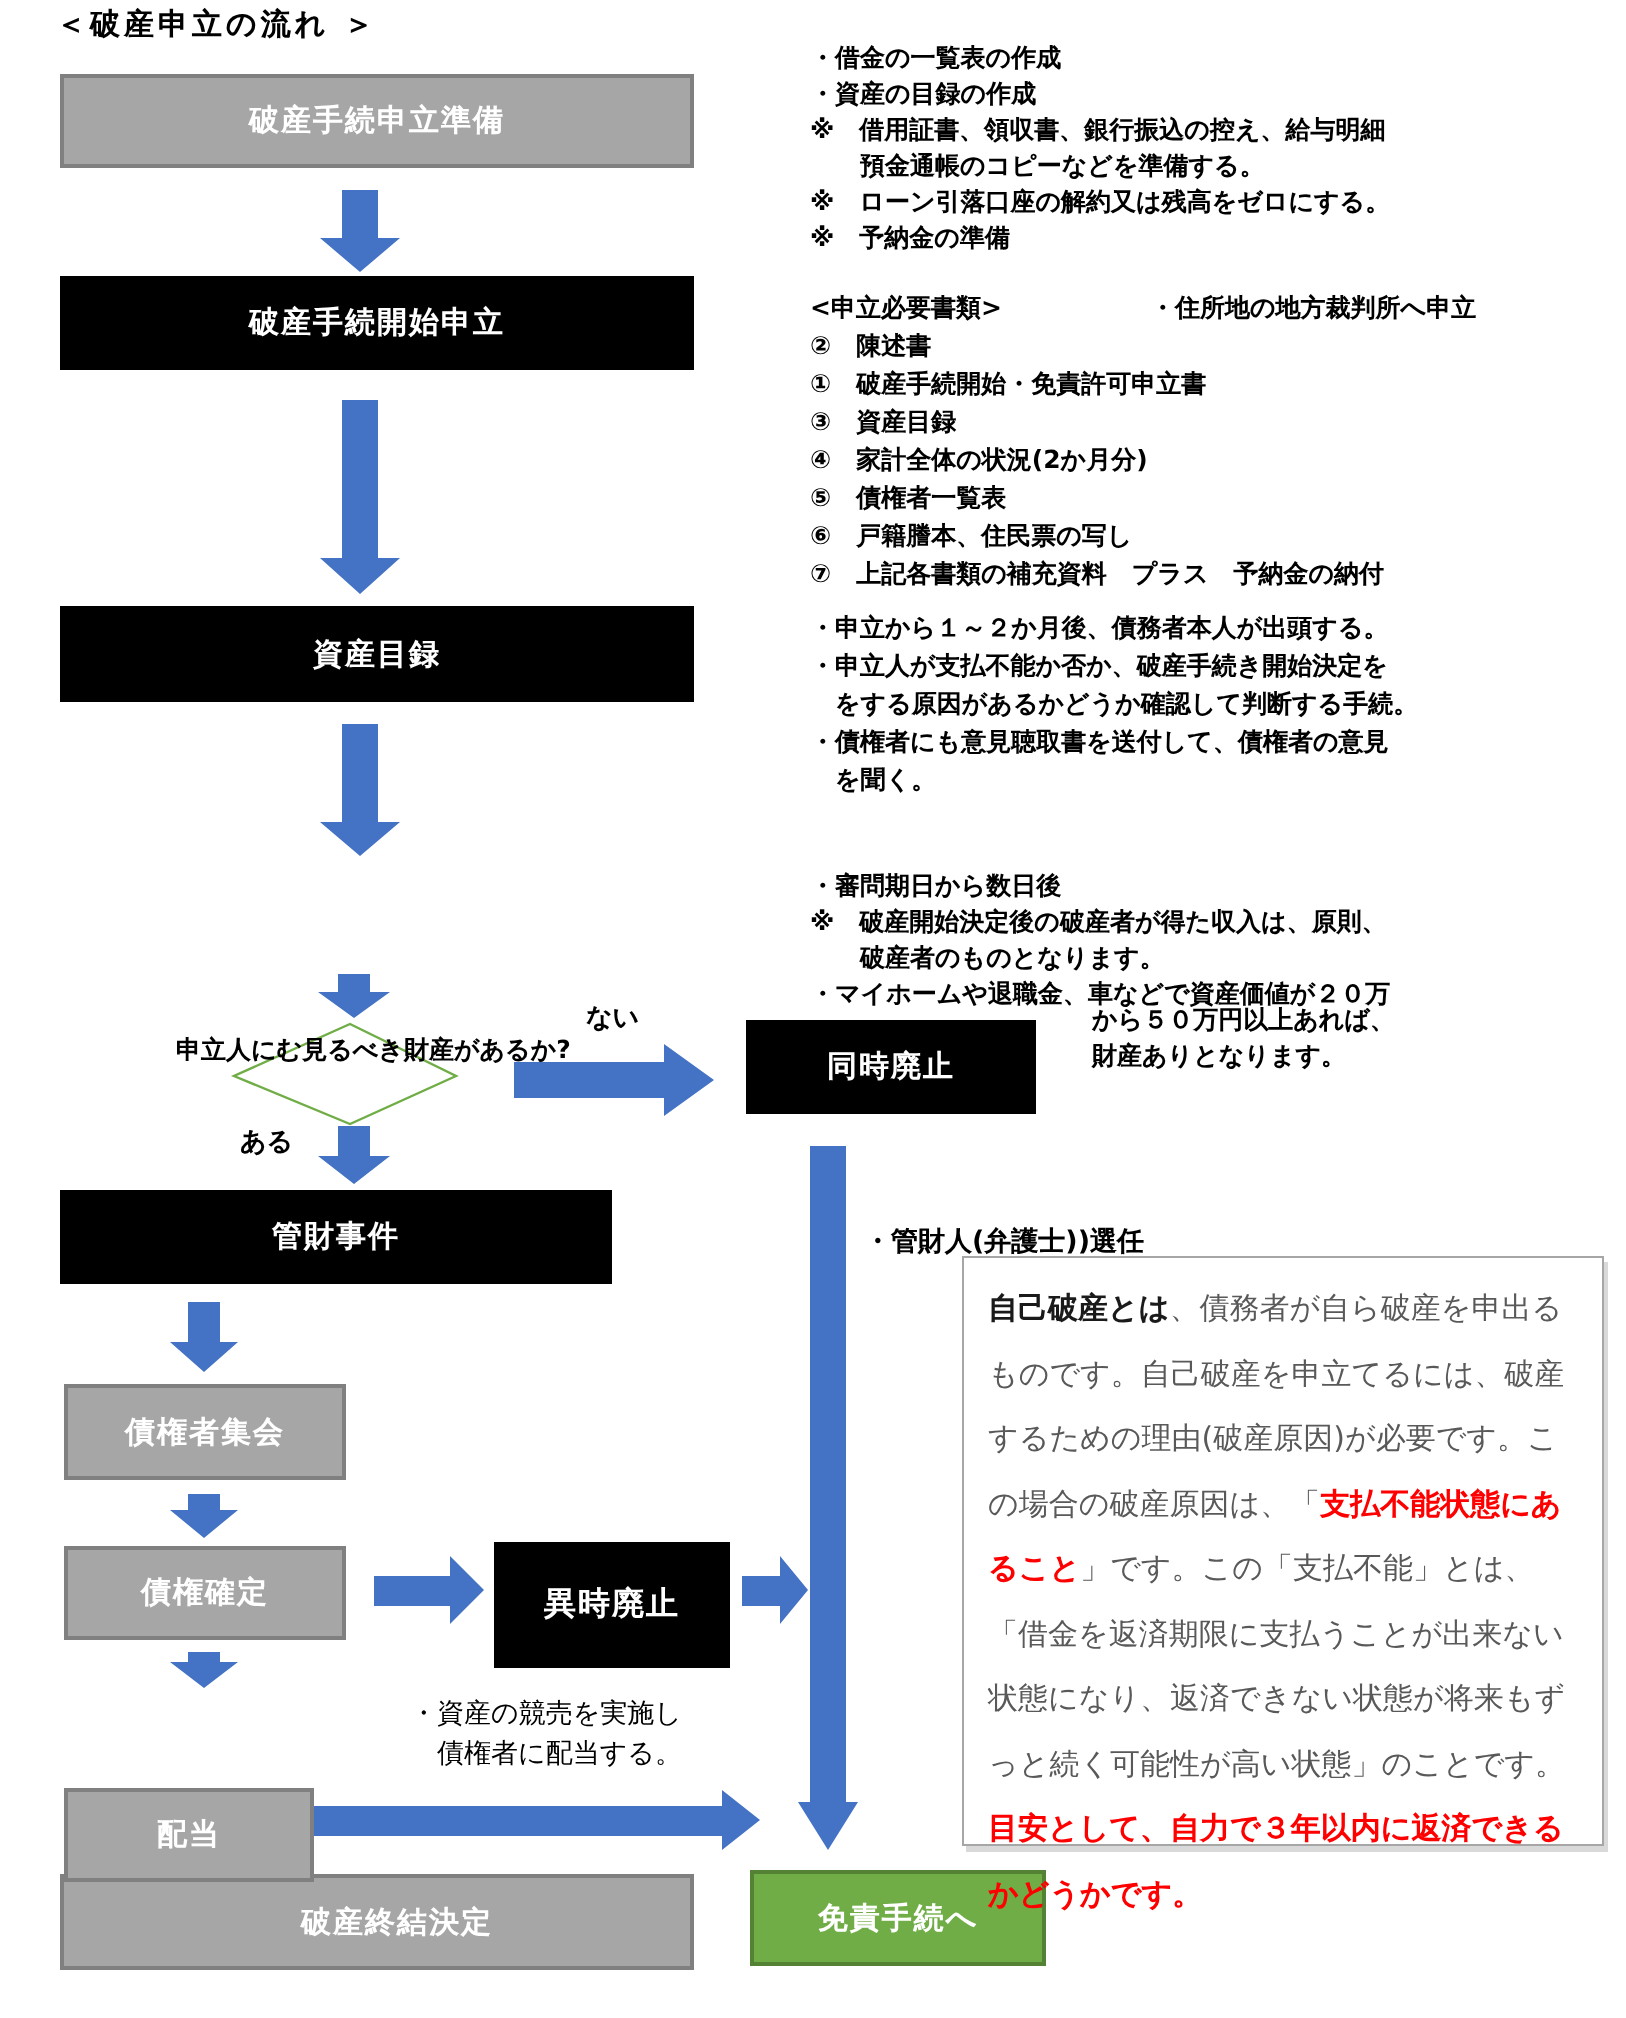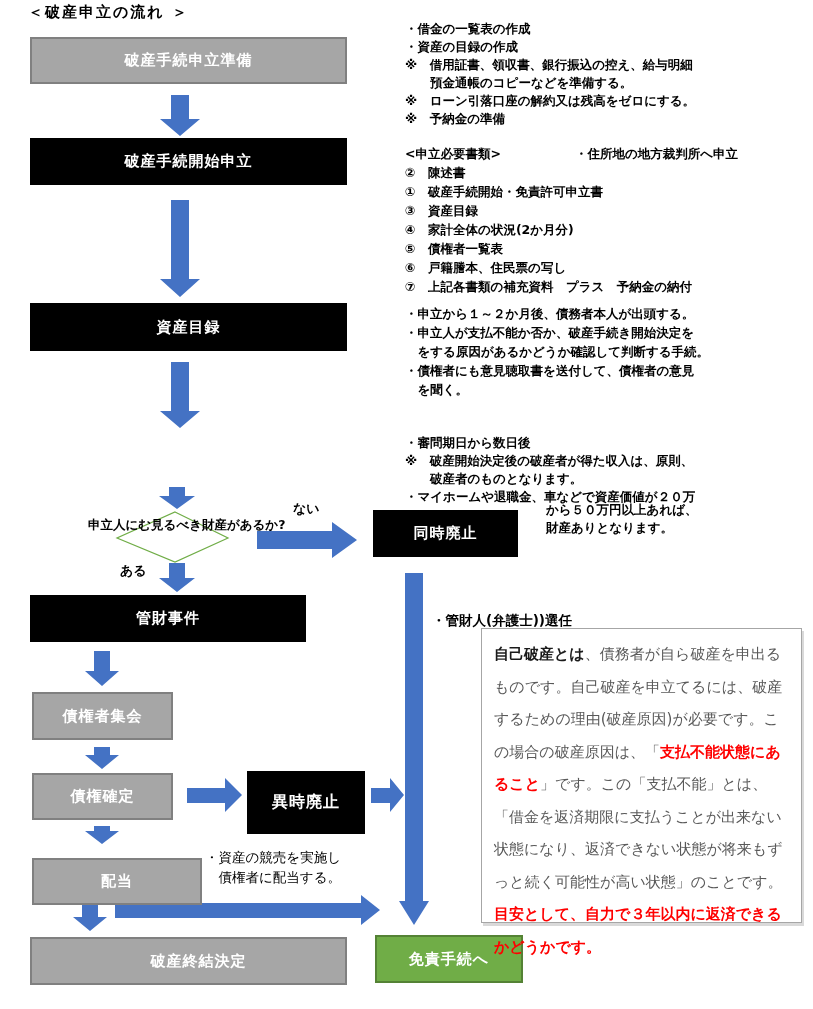--- a/index.html
+++ b/index.html
@@ -20,21 +20,21 @@
   .box.green{background:var(--green-box);border:2px solid var(--green-box-border);}
 
   #box-prep{left:30px;top:37px;width:317px;height:47px;}
   #box-filing{left:30px;top:138px;width:317px;height:47px;}
   #box-hearing{left:30px;top:303px;width:317px;height:48px;}
   #box-decision{left:30px;top:433px;width:317px;height:48px;}
   #box-kanzai{left:30px;top:595px;width:276px;height:47px;}
   #box-final{left:30px;top:937px;width:317px;height:48px;padding-left:20px;}
   #box-creditors{left:32px;top:692px;width:141px;height:48px;}
   #box-claim{left:32px;top:773px;width:141px;height:47px;}
-  #box-dividend{left:32px;top:858px;width:170px;height:47px;}
+  #box-dividend{left:32px;top:894px;width:125px;height:47px;}
   #box-doji{left:373px;top:510px;width:145px;height:47px;}
   #box-iji{left:247px;top:771px;width:118px;height:63px;font-size:16px;}
   #box-menseki{left:375px;top:935px;width:148px;height:48px;}
 
   .txt{position:absolute;z-index:3;white-space:nowrap;}
   #title{left:28px;top:3px;font-size:15px;font-weight:bold;letter-spacing:2px;}
 
   .note{font-size:12.5px;font-weight:bold;line-height:18px;}
   #note-prep{left:405px;top:20px;}
   #note-docs{left:405px;top:144px;line-height:19px;}

